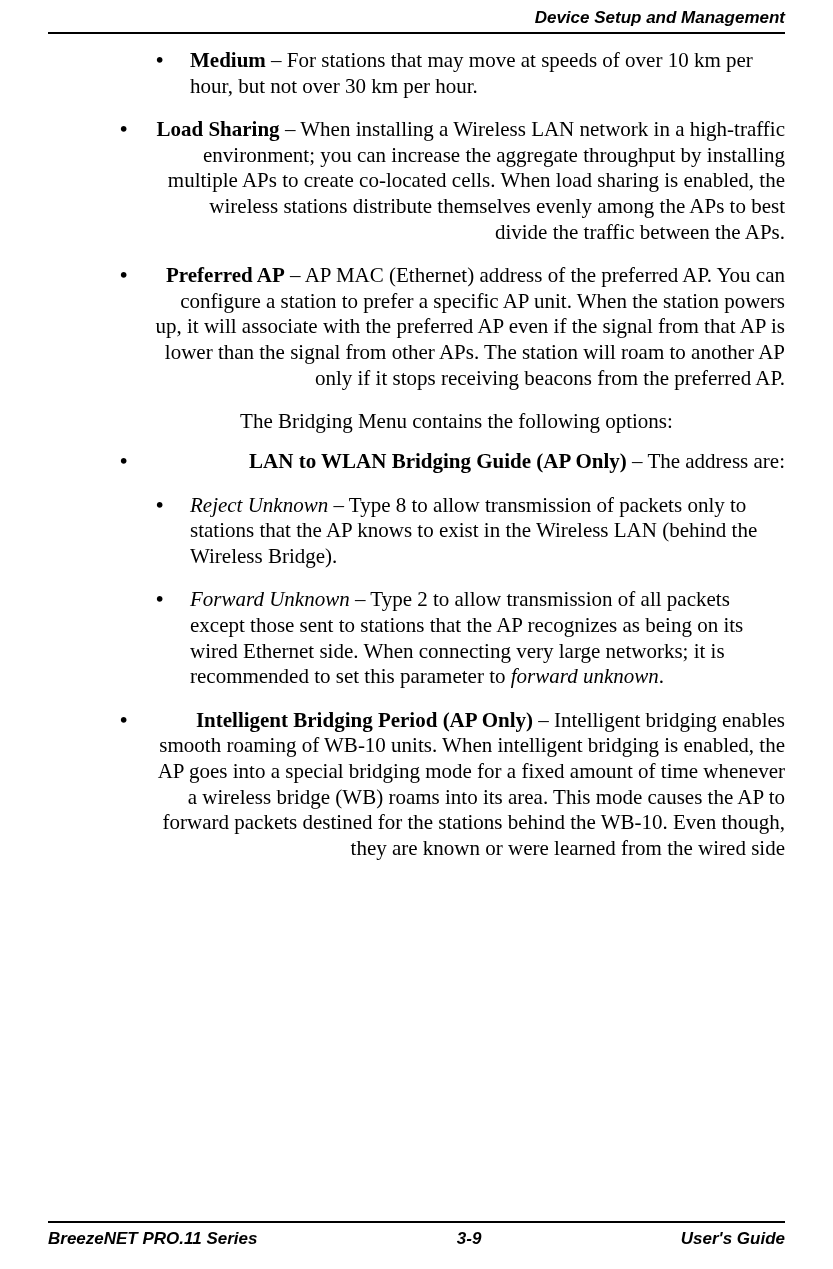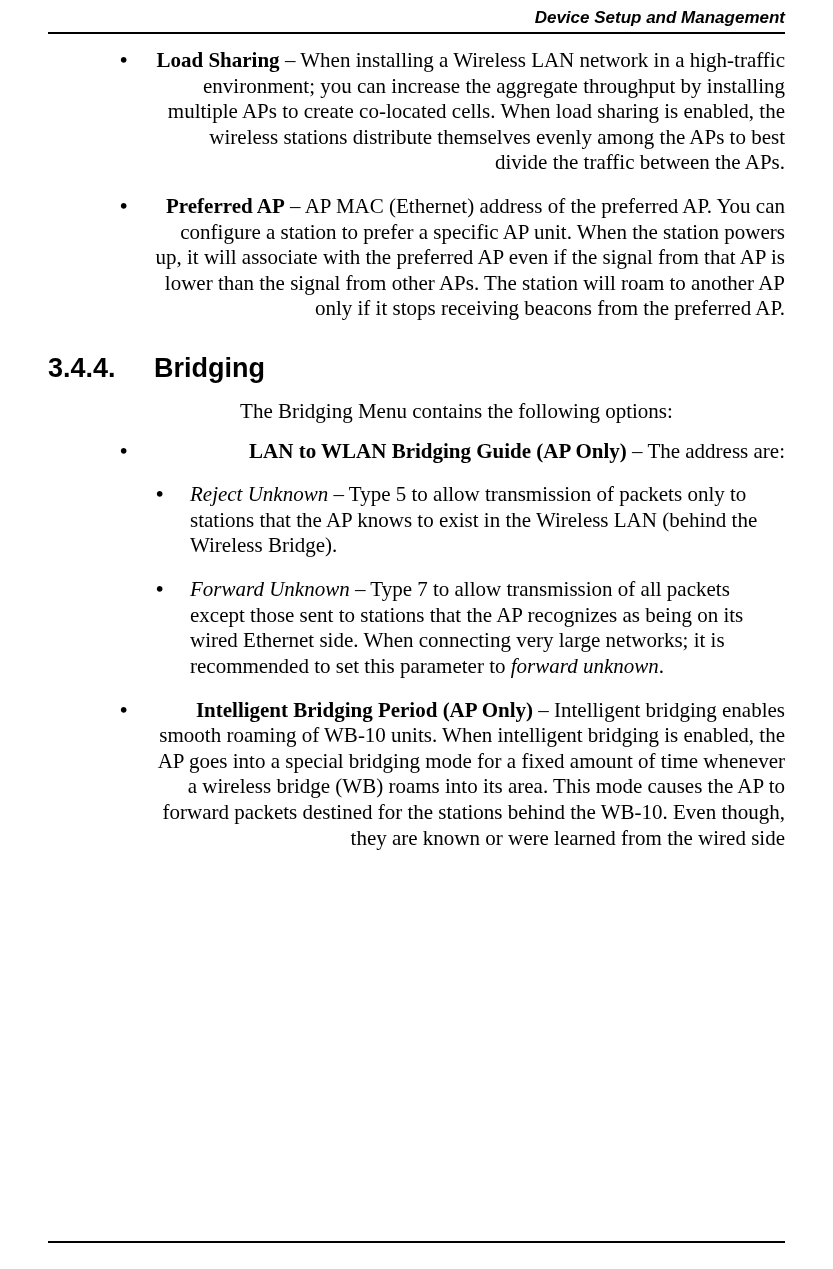--- a/index.html
+++ b/index.html
@@ -107,57 +107,62 @@
 <body>
 
 <div class="page">
 
   <div class="running-header">Device Setup and Management</div>
   <hr class="hr">
 
   <div class="body-area">
 
     <ul class="level2">
+      <li>
+        <span class="b">Medium</span><span> – </span><span>For stations that may move at speeds of over 10 km per hour, but not over 30 km per hour.</span>
+      </li>
     </ul>
 
     <ul class="level1">
       <li>
         <span class="b">Load Sharing</span><span> – </span><span>When installing a Wireless LAN network in a high-traffic environment; you can increase the aggregate throughput by installing multiple APs to create co-located cells. When load sharing is enabled, the wireless stations distribute themselves evenly among the APs to best divide the traffic between the APs.</span>
       </li>
       <li>
         <span class="b">Preferred AP</span><span> – </span><span>AP MAC (Ethernet) address of the preferred AP. You can configure a station to prefer a specific AP unit. When the station powers up, it will associate with the preferred AP even if the signal from that AP is lower than the signal from other APs. The station will roam to another AP only if it stops receiving beacons from the preferred AP.</span>
       </li>
     </ul>
 
-    <div class="section-heading">
-      <span class="num">3.4.4.</span><span>Bridging</span>
-    </div>
 
     <p class="intro">The Bridging Menu contains the following options:</p>
 
     <ul class="level1">
       <li>
         <span class="b">LAN to WLAN Bridging Guide (AP Only)</span><span> – </span><span>The address are:</span>
       </li>
     </ul>
 
     <ul class="level2">
       <li>
-        <span class="i">Reject Unknown</span><span> – </span><span>Type 5 to allow transmission of packets only to stations that the AP knows to exist in the Wireless LAN (behind the Wireless Bridge).</span>
+        <span class="i">Reject Unknown</span><span> – </span><span>Type 8 to allow transmission of packets only to stations that the AP knows to exist in the Wireless LAN (behind the Wireless Bridge).</span>
       </li>
       <li>
-        <span class="i">Forward Unknown</span><span> – </span><span>Type 7 to allow transmission of all packets except those sent to stations that the AP recognizes as being on its wired Ethernet side. When connecting very large networks; it is recommended to set this parameter to </span><span class="i">forward unknown</span><span>.</span>
+        <span class="i">Forward Unknown</span><span> – </span><span>Type 2 to allow transmission of all packets except those sent to stations that the AP recognizes as being on its wired Ethernet side. When connecting very large networks; it is recommended to set this parameter to </span><span class="i">forward unknown</span><span>.</span>
       </li>
     </ul>
 
     <ul class="level1">
       <li>
         <span class="b">Intelligent Bridging Period (AP Only)</span><span> – </span><span>Intelligent bridging enables smooth roaming of WB-10 units. When intelligent bridging is enabled, the AP goes into a special bridging mode for a fixed amount of time whenever a wireless bridge (WB) roams into its area. This mode causes the AP to forward packets destined for the stations behind the WB-10. Even though, they are known or were learned from the wired side</span>
       </li>
     </ul>
 
   </div>
 
   <div class="footer">
     <hr class="hr">
+    <div class="footer-row">
+      <span>BreezeNET PRO.11 Series</span>
+      <span>3-9</span>
+      <span>User's Guide</span>
+    </div>
   </div>
 
 </div>
 
 </body></html>

